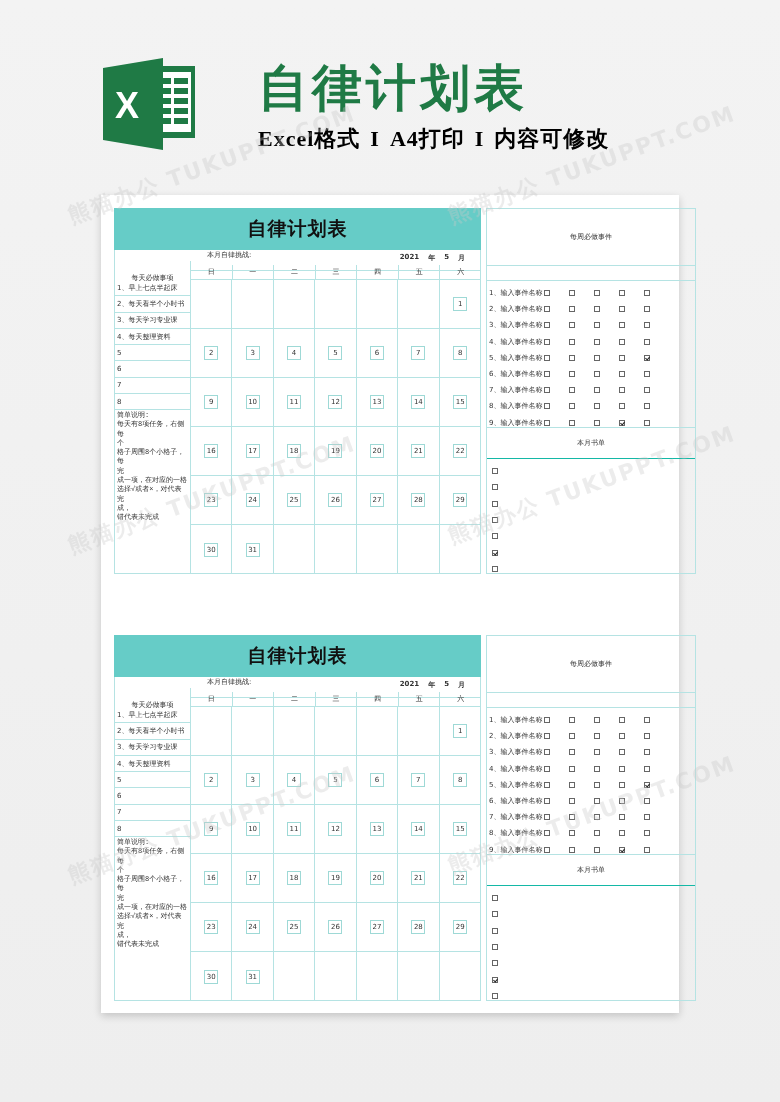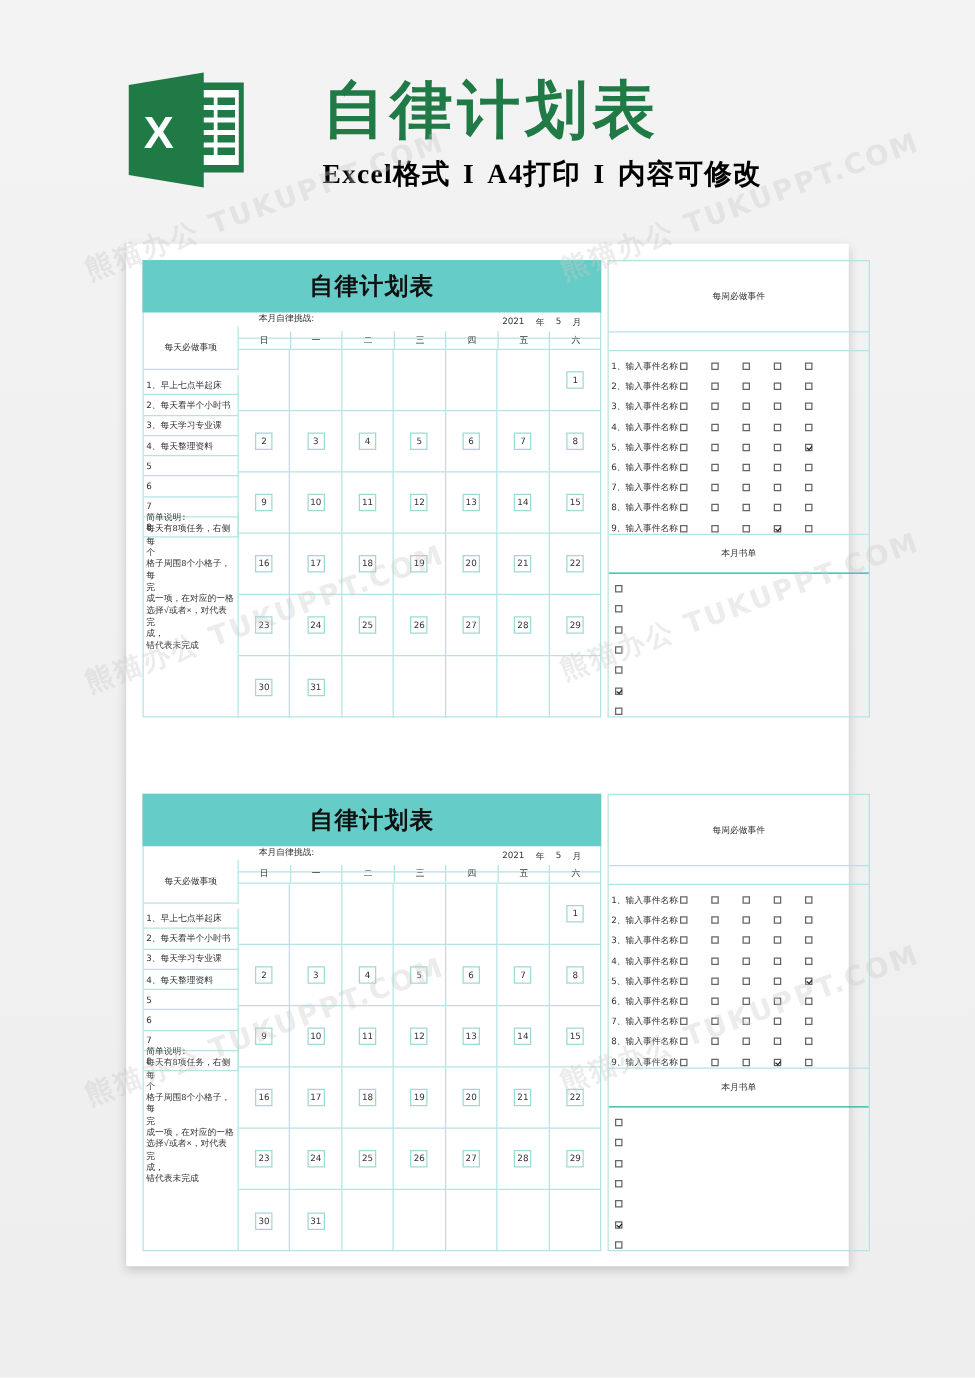--- a/index.html
+++ b/index.html
@@ -48,29 +48,29 @@
   .tcell { position: absolute; border-color: #b5e3e3; border-style: solid; border-width: 0; font-size: 7px; color: #333; }
   .daily-head {
     left: 0; top: 33px; width: 76px; height: 35px;
     border-right-width: 1px; border-bottom-width: 1px;
     display: flex; align-items: center; justify-content: center; margin-top: 19px;
   }
   .challenge {
     left: 76px; top: 41px; width: 290px; height: 21px; border-bottom-width: 1px;
     display: flex; align-items: flex-start; padding-left: 16px;
   }
-  .challenge .ym { position: absolute; right: 16px; top: 3px; display: flex; gap: 9px; }
+  .challenge .ym { position: absolute; right: 16px; top: 3px; display: flex; gap: 9px; font-weight: bold; }
   .weekdays { left: 76px; top: 56px; width: 290px; height: 15px; border-bottom-width: 1px; display: flex; }
   .weekdays span {
     flex: 1; display: flex; align-items: center; justify-content: center;
     border-right: 1px solid #b5e3e3; font-size: 7px;
   }
   .weekdays span:last-child { border-right: none; }
 
-  .habits { position: absolute; left: 0; top: 71px; width: 76px; margin-top: 20px; }
+  .habits { position: absolute; left: 0; top: 71px; width: 76px; }
   .habit {
     height: 16.3px; border-bottom: 1px solid #b5e3e3; border-right: 1px solid #b5e3e3;
     font-size: 7px; padding-left: 2px; display: flex; align-items: center; white-space: nowrap;
   }
   .note {
     position: absolute; left: 0; top: 201px; width: 76px; height: 164px;
     border-right: 1px solid #b5e3e3; font-size: 7px; line-height: 9.3px; padding: 1px 2px;
     white-space: pre-wrap;
     font-family: Liberation Mono, monospace;
   }

